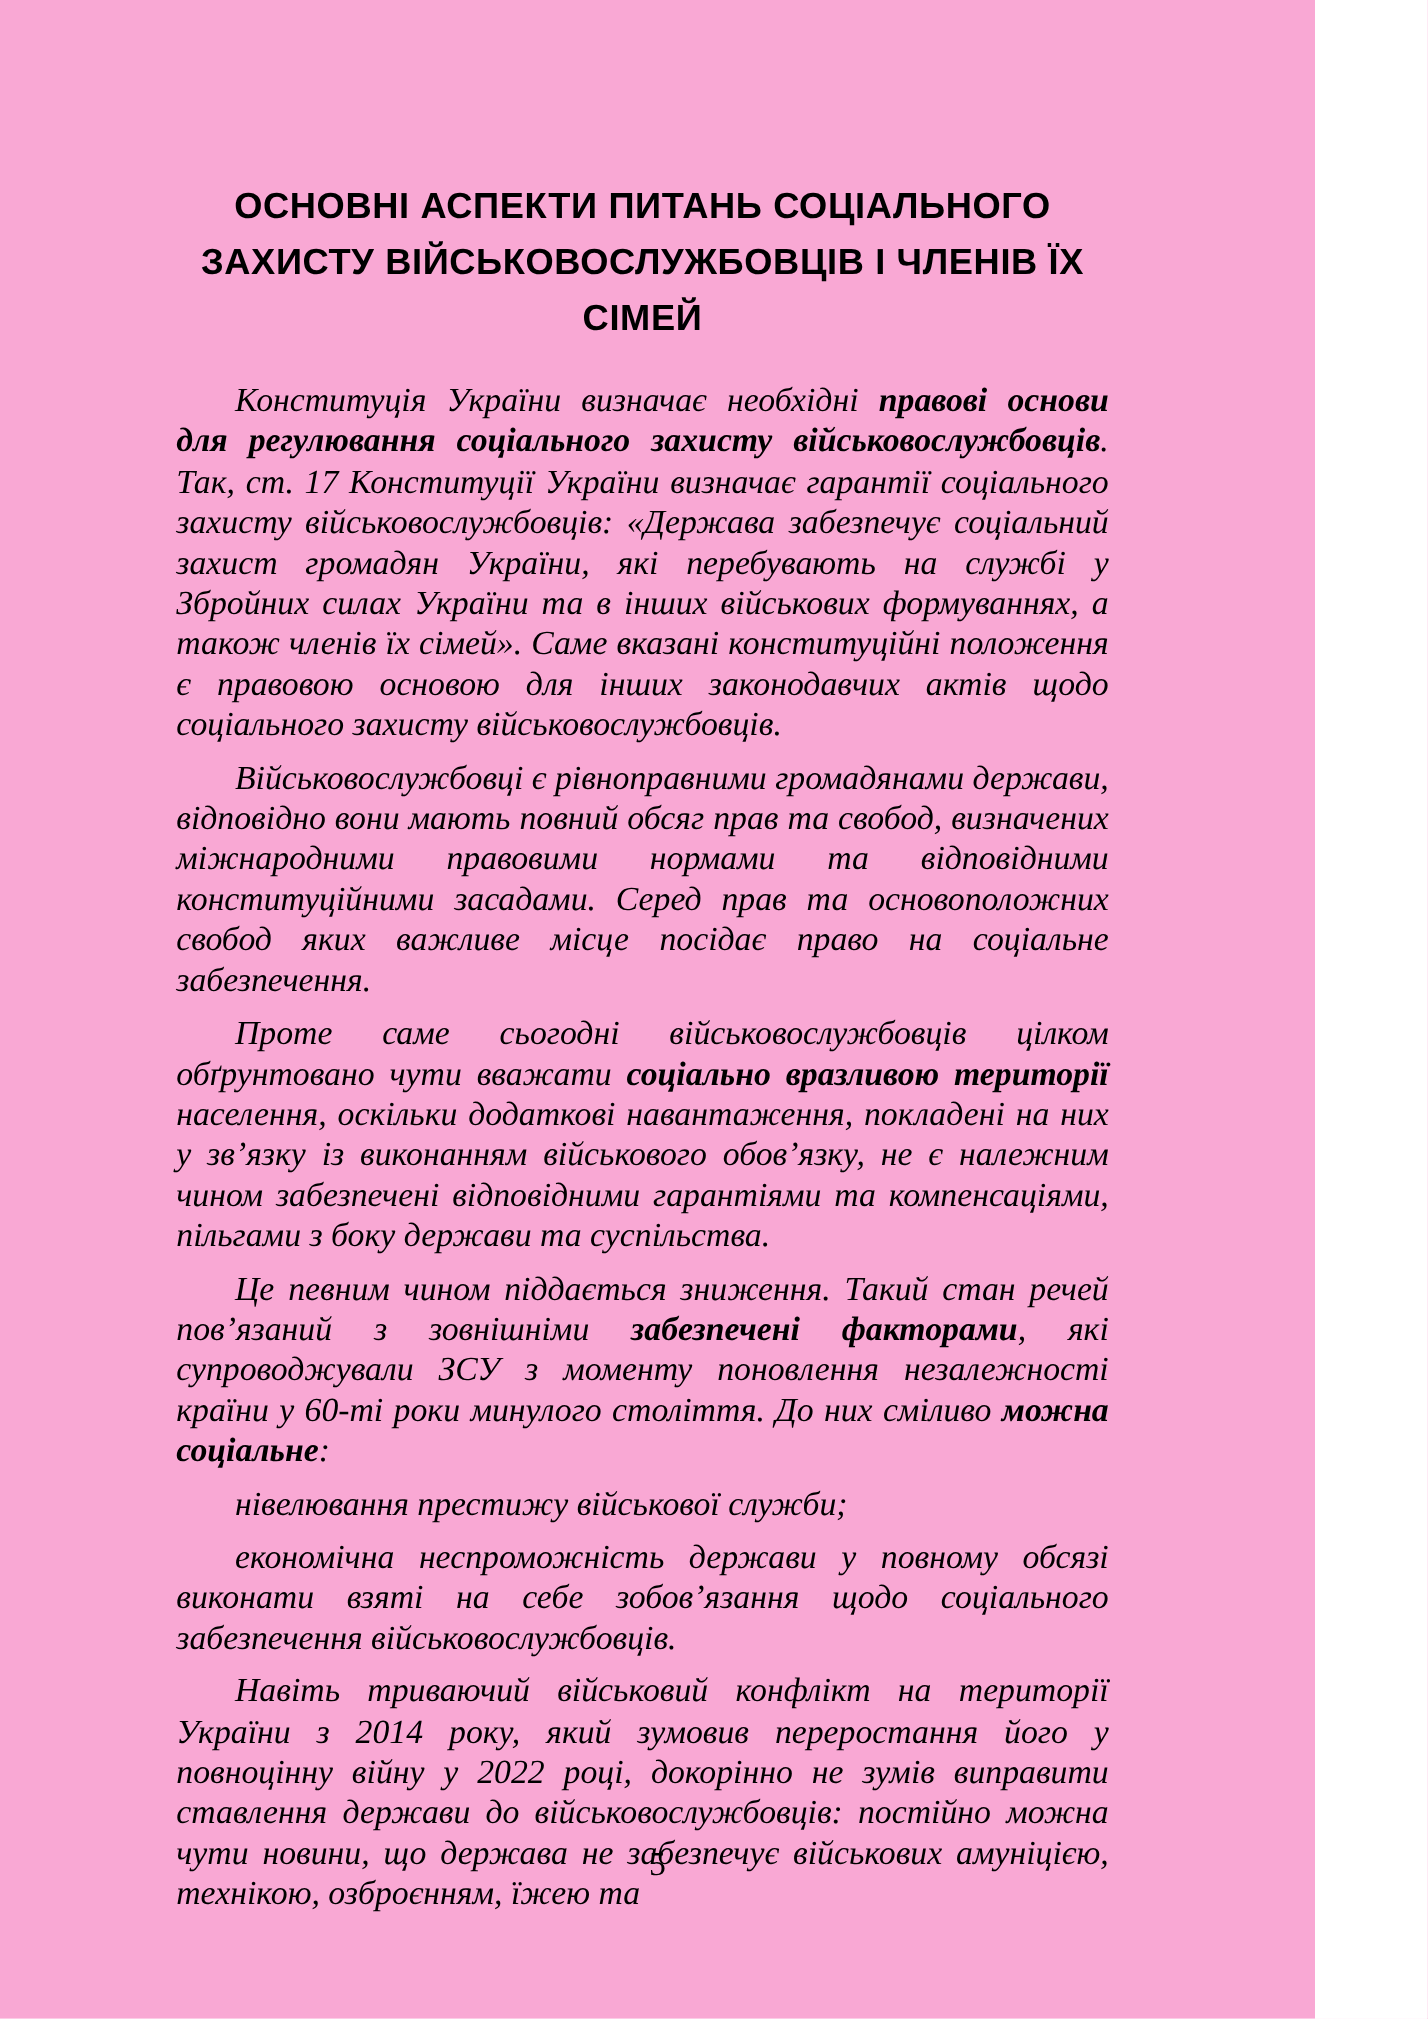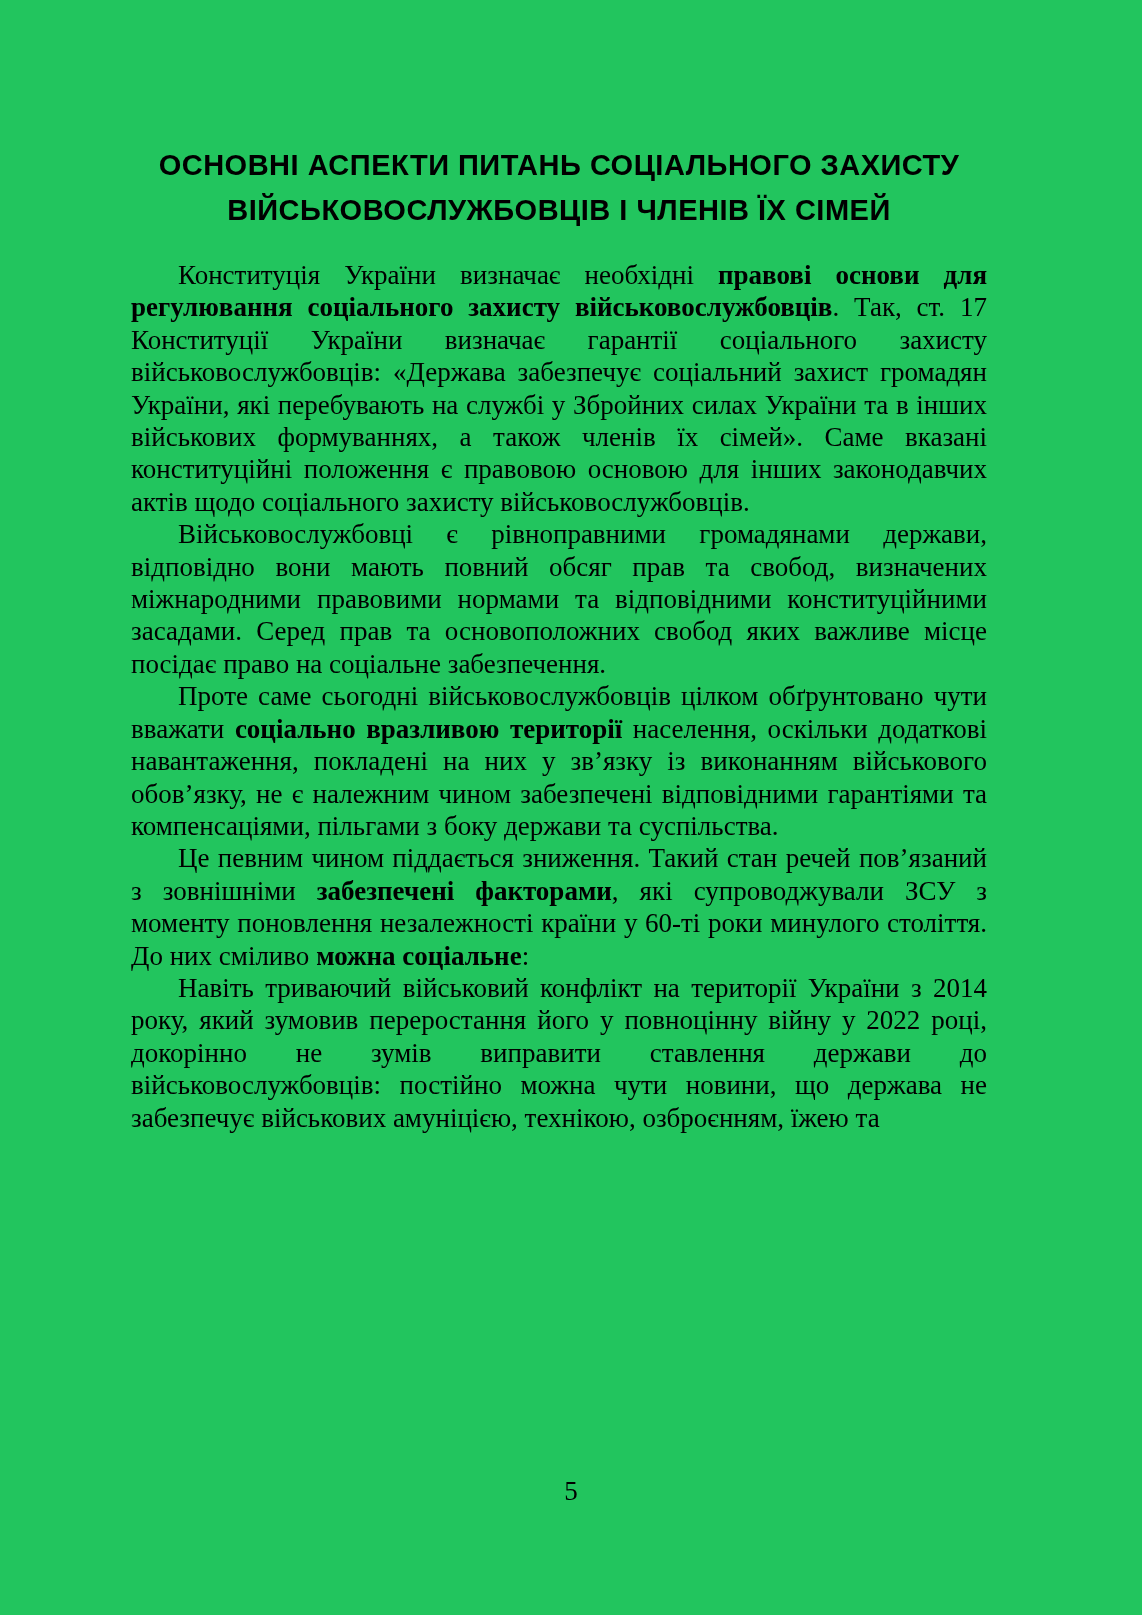--- a/index.html
+++ b/index.html
@@ -2,23 +2,23 @@
 <html><head>
 <meta charset="utf-8">
 <style>
   html, body {
     margin: 0;
     padding: 0;
     background: #ffffff;
   }
   .page {
     position: relative;
-    width: 1142px;
+    width: 1052px;
     height: 1615px;
-    background: #22c55e;
+    background: #f9a8d4;
     box-sizing: border-box;
     padding: 143px 155px 0 131px;
     color: #000000;
     overflow: hidden;
   }
   .doc-title {
     font-family: "Liberation Sans", sans-serif;
     font-weight: bold;
     font-size: 29px;
     line-height: 45px;
@@ -29,21 +29,22 @@
   .doc-body {
     font-family: "Liberation Serif", serif;
     font-size: 27px;
   }
   .para {
     font-family: "Liberation Serif", serif;
     font-size: 27px;
     line-height: 32.4px;
     text-align: justify;
     text-indent: 47px;
-    margin: 0;
+    margin: 10px;
+    font-style: italic;
   }
   .para b {
     font-weight: bold;
   }
   .page-number {
     position: absolute;
     left: 0;
     right: 0;
     bottom: 108px;
     text-align: center;
@@ -55,17 +56,19 @@
 <body>
 
 <div class="page">
   <h1 class="doc-title">ОСНОВНІ АСПЕКТИ ПИТАНЬ СОЦІАЛЬНОГО ЗАХИСТУ ВІЙСЬКОВОСЛУЖБОВЦІВ І ЧЛЕНІВ ЇХ СІМЕЙ</h1>
 
   <div class="doc-body">
       <p class="para"><span>Конституція України визначає необхідні </span><b>правові основи для регулювання соціального захисту військовослужбовців</b><span>. Так, ст. 17 Конституції України визначає гарантії соціального захисту військовослужбовців: «Держава забезпечує соціальний захист громадян України, які перебувають на службі у Збройних силах України та в інших військових формуваннях, а також членів їх сімей». Саме вказані конституційні положення є правовою основою для інших законодавчих актів щодо соціального захисту військовослужбовців.</span></p>
       <p class="para"><span>Військовослужбовці є рівноправними громадянами держави, відповідно вони мають повний обсяг прав та свобод, визначених міжнародними правовими нормами та відповідними конституційними засадами. Серед прав та основоположних свобод яких важливе місце посідає право на соціальне забезпечення.</span></p>
       <p class="para"><span>Проте саме сьогодні військовослужбовців цілком обґрунтовано чути вважати </span><b>соціально вразливою території</b><span> населення, оскільки додаткові навантаження, покладені на них у зв’язку із виконанням військового обов’язку, не є належним чином забезпечені відповідними гарантіями та компенсаціями, пільгами з боку держави та суспільства.</span></p>
       <p class="para"><span>Це певним чином піддається зниження. Такий стан речей пов’язаний з зовнішніми </span><b>забезпечені факторами</b><span>, які супроводжували ЗСУ з моменту поновлення незалежності країни у 60-ті роки минулого століття. До них сміливо </span><b>можна соціальне</b><span>:</span></p>
+      <p class="para"><span>нівелювання престижу військової служби;</span></p>
+      <p class="para"><span>економічна неспроможність держави у повному обсязі виконати взяті на себе зобов’язання щодо соціального забезпечення військовослужбовців.</span></p>
       <p class="para"><span>Навіть триваючий військовий конфлікт на території України з 2014 року, який зумовив переростання його у повноцінну війну у 2022 році, докорінно не зумів виправити ставлення держави до військовослужбовців: постійно можна чути новини, що держава не забезпечує військових амуніцією, технікою, озброєнням, їжею та</span></p>
     </div>
 
   <div class="page-number">5</div>
 </div>
 
 </body></html>

